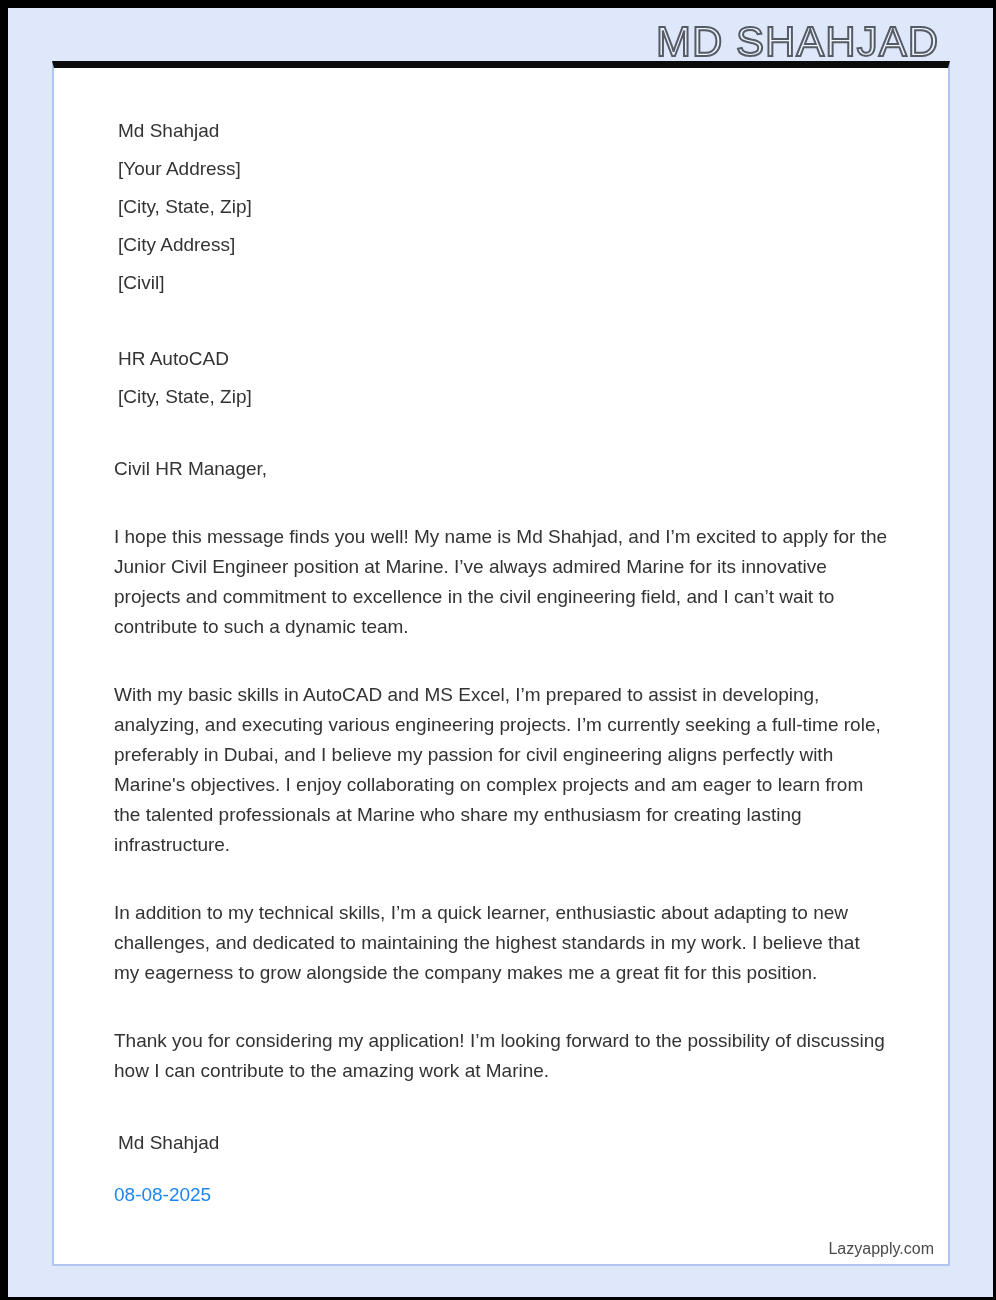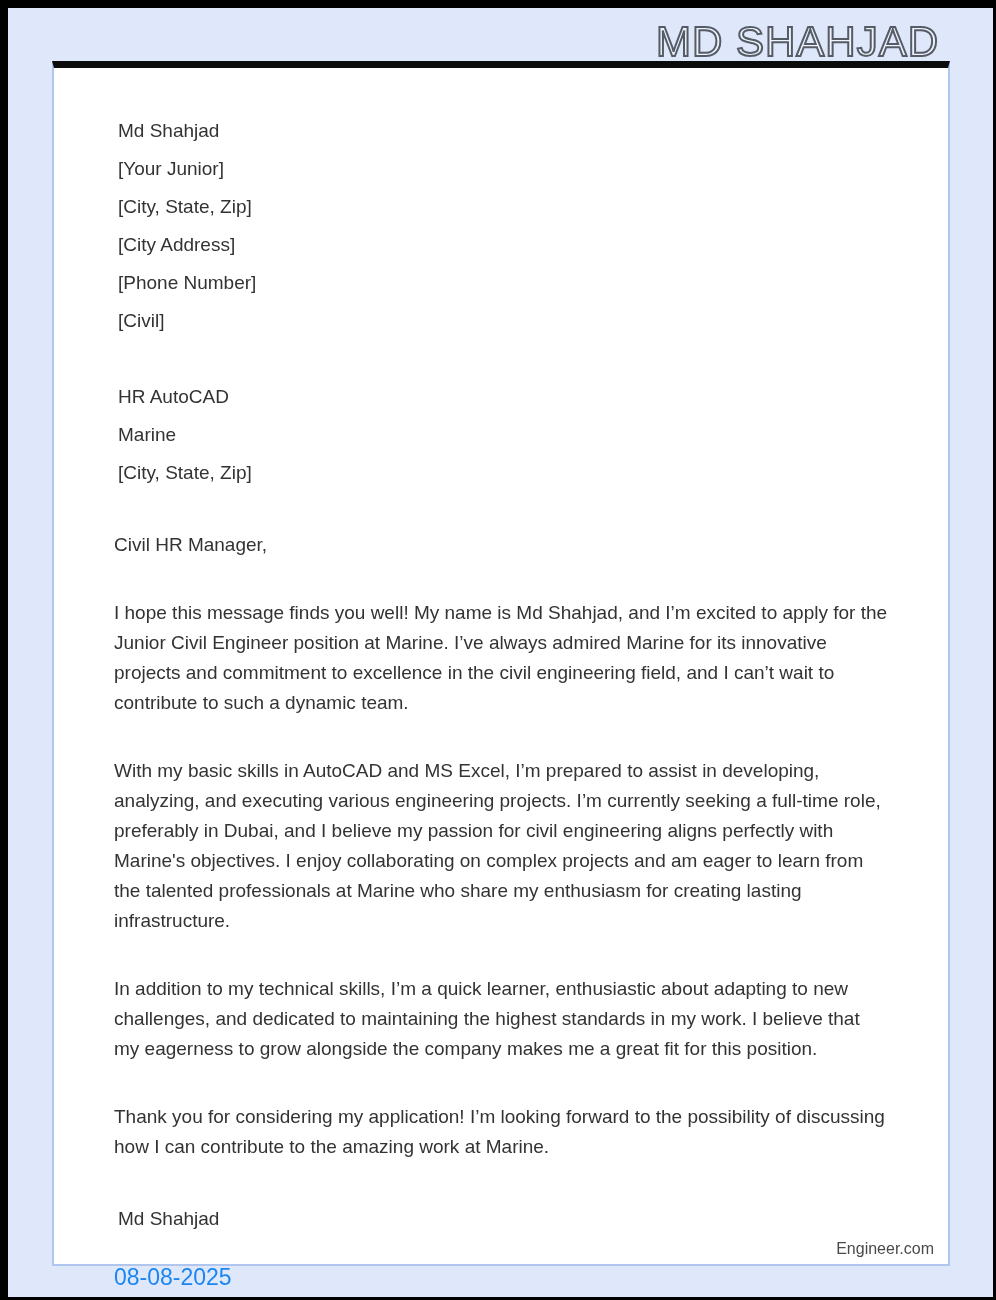--- a/index.html
+++ b/index.html
@@ -42,22 +42,22 @@
   .letter-body {
     padding: 36px 52px 0 52px;
     font-size: 19px;
     line-height: 30px;
     color: #333333;
   }
   .block { margin-bottom: 30px; }
   .line { display: block; }
   .paragraph { margin-bottom: 30px; max-width: 794px; }
   .date-line {
-    margin-top: 16px;
-    font-size: 23px;
+    margin-top: 10px;
+    font-size: 19px;
     line-height: 30px;
     color: #1b86f0;
   }
   .watermark {
     position: absolute;
     right: 10px;
     bottom: 2px;
     font-size: 16px;
     color: #4a4a4a;
   }
@@ -67,44 +67,42 @@
 
 <div class="canvas">
 
   <div class="header-name">MD SHAHJAD</div>
 
   <div class="document">
     <div class="letter-body">
 
       <div class="block">
         <span class="line">Md Shahjad</span>
-        <span class="line">[Your Junior]</span>
+        <span class="line">[Your Address]</span>
         <span class="line">[City, State, Zip]</span>
         <span class="line">[City Address]</span>
-        <span class="line">[Phone Number]</span>
         <span class="line">[Civil]</span>
       </div>
 
       <div class="block">
         <span class="line">HR AutoCAD</span>
-        <span class="line">Marine</span>
         <span class="line">[City, State, Zip]</span>
       </div>
 
       <div class="block">Civil HR Manager,</div>
 
       <p class="paragraph">I hope this message finds you well! My name is Md Shahjad, and I’m excited to apply for the Junior Civil Engineer position at Marine. I’ve always admired Marine for its innovative projects and commitment to excellence in the civil engineering field, and I can’t wait to contribute to such a dynamic team.</p>
       <p class="paragraph">With my basic skills in AutoCAD and MS Excel, I’m prepared to assist in developing, analyzing, and executing various engineering projects. I’m currently seeking a full-time role, preferably in Dubai, and I believe my passion for civil engineering aligns perfectly with Marine's objectives. I enjoy collaborating on complex projects and am eager to learn from the talented professionals at Marine who share my enthusiasm for creating lasting infrastructure.</p>
       <p class="paragraph">In addition to my technical skills, I’m a quick learner, enthusiastic about adapting to new challenges, and dedicated to maintaining the highest standards in my work. I believe that my eagerness to grow alongside the company makes me a great fit for this position.</p>
       <p class="paragraph">Thank you for considering my application! I’m looking forward to the possibility of discussing how I can contribute to the amazing work at Marine.</p>
 
       <div>
         <span class="line">Md Shahjad</span>
       </div>
 
       <div class="date-line">08-08-2025</div>
 
     </div>
 
-    <div class="watermark">Engineer.com</div>
+    <div class="watermark">Lazyapply.com</div>
   </div>
 
 </div>
 
 </body></html>

